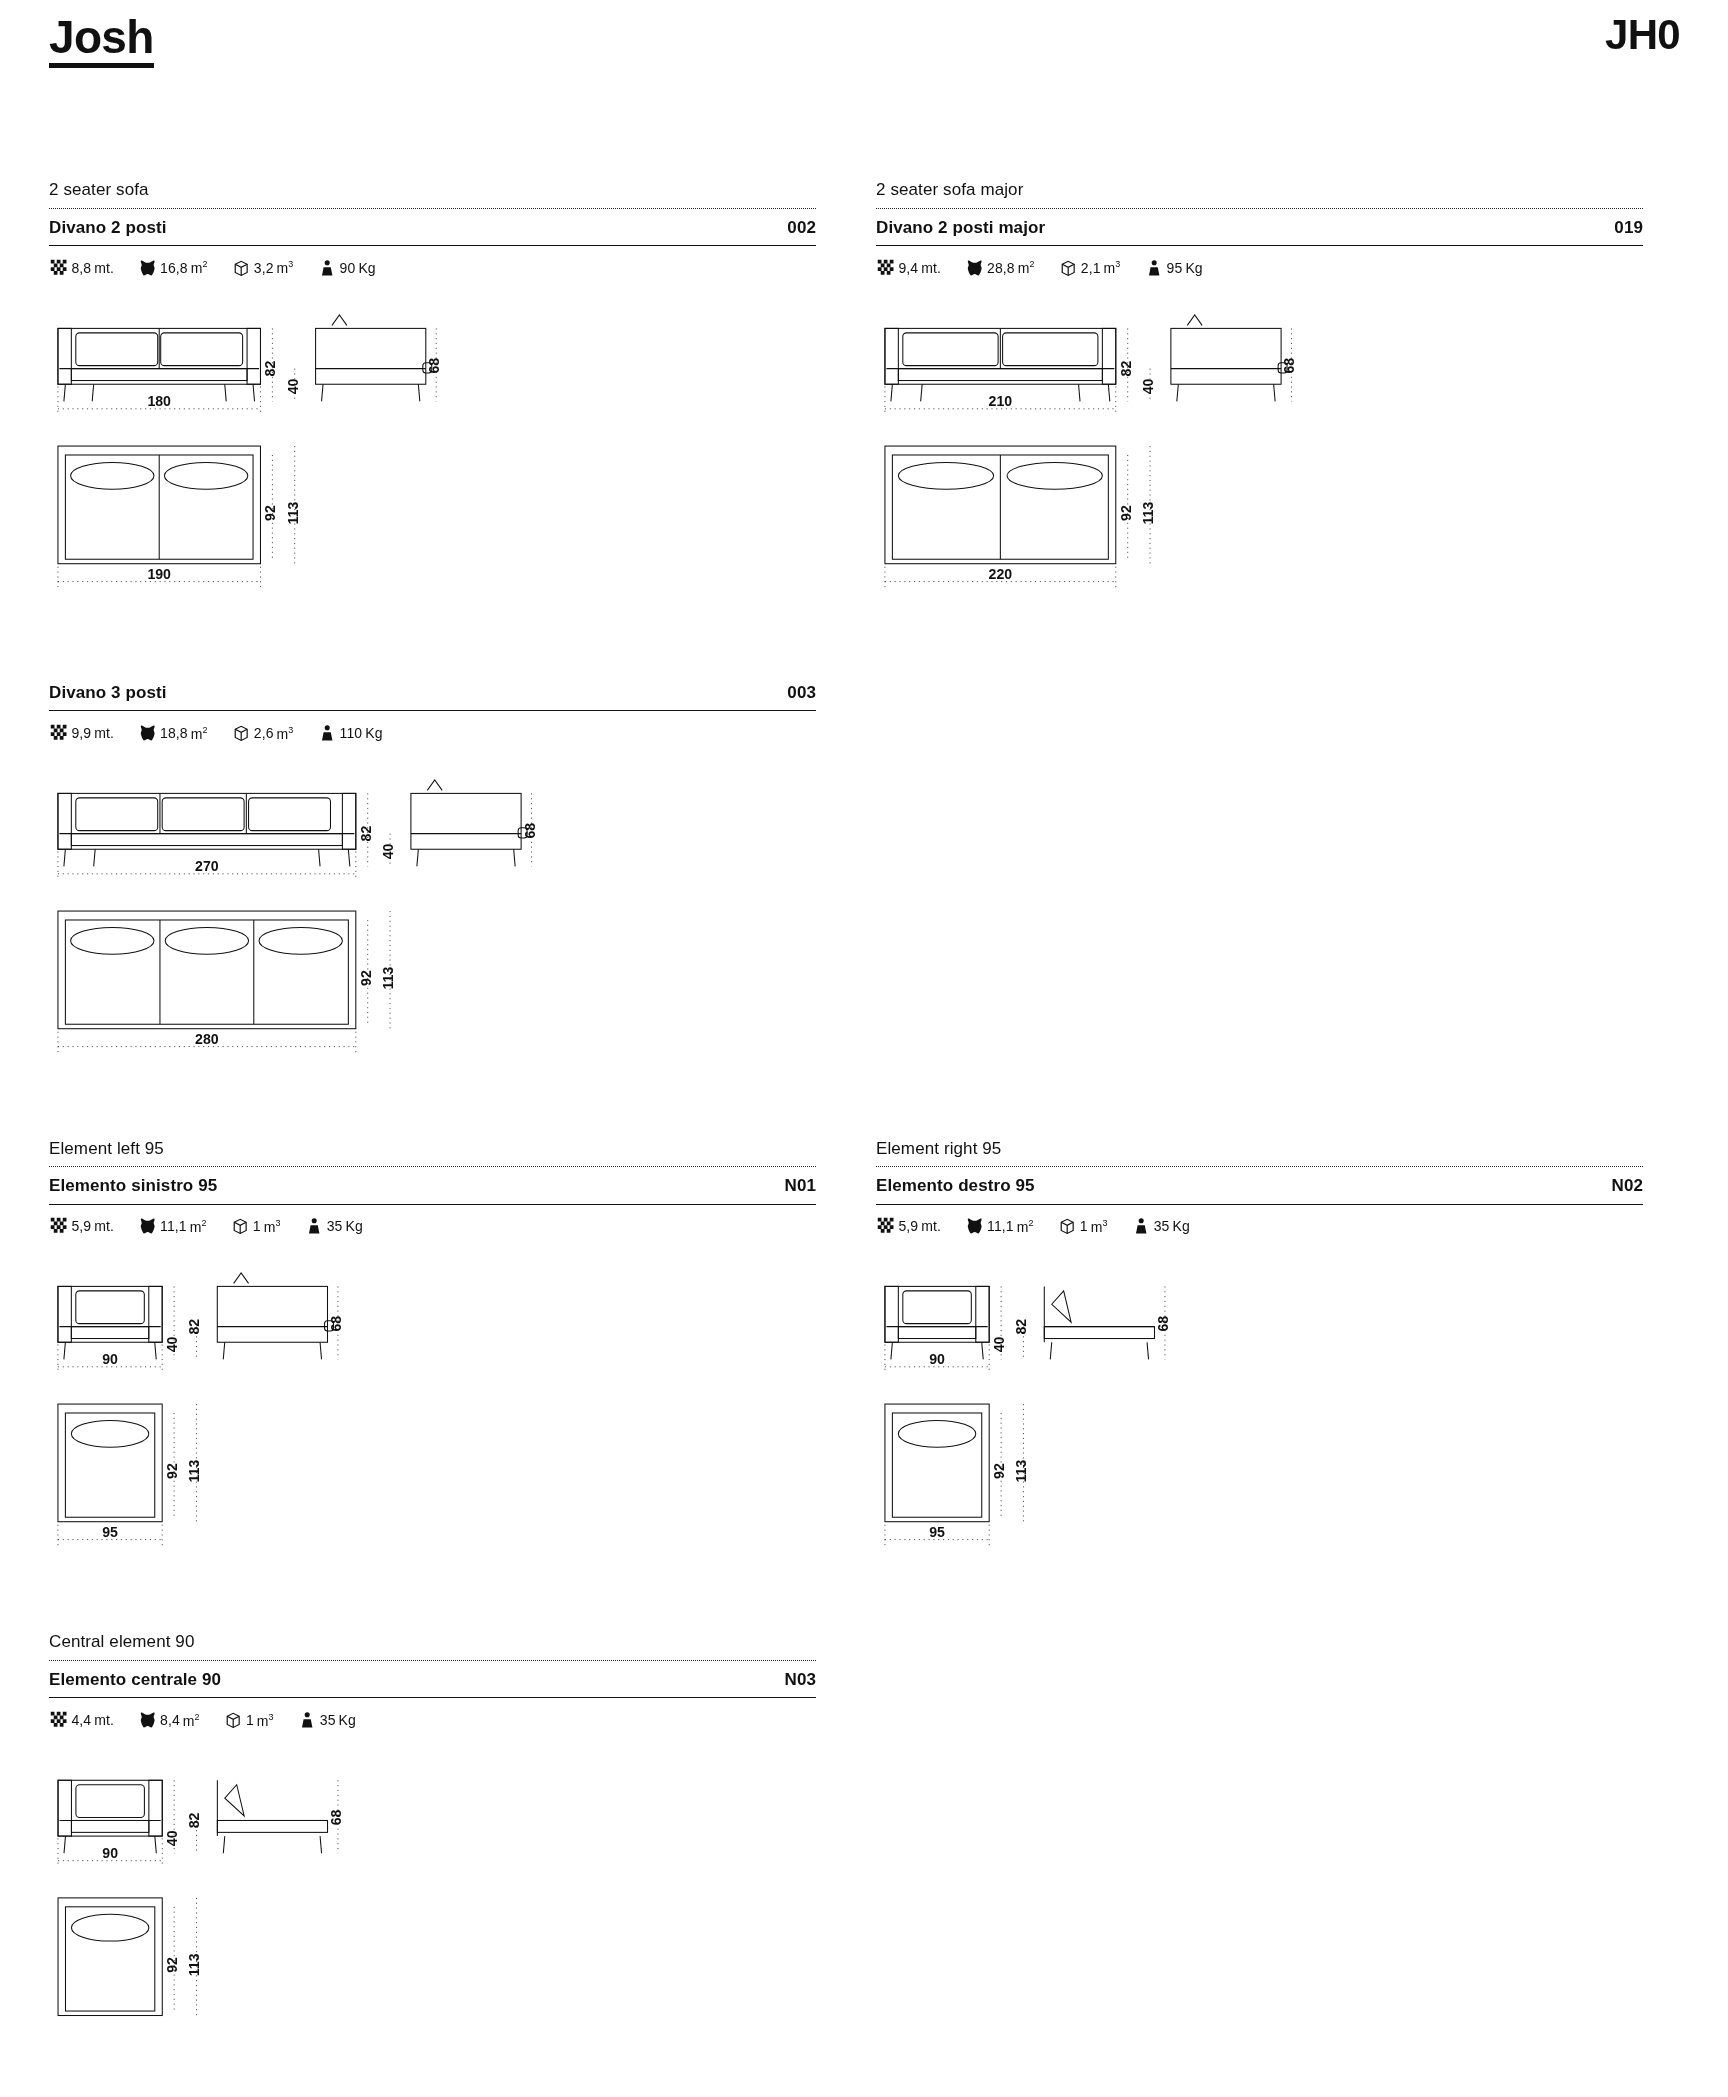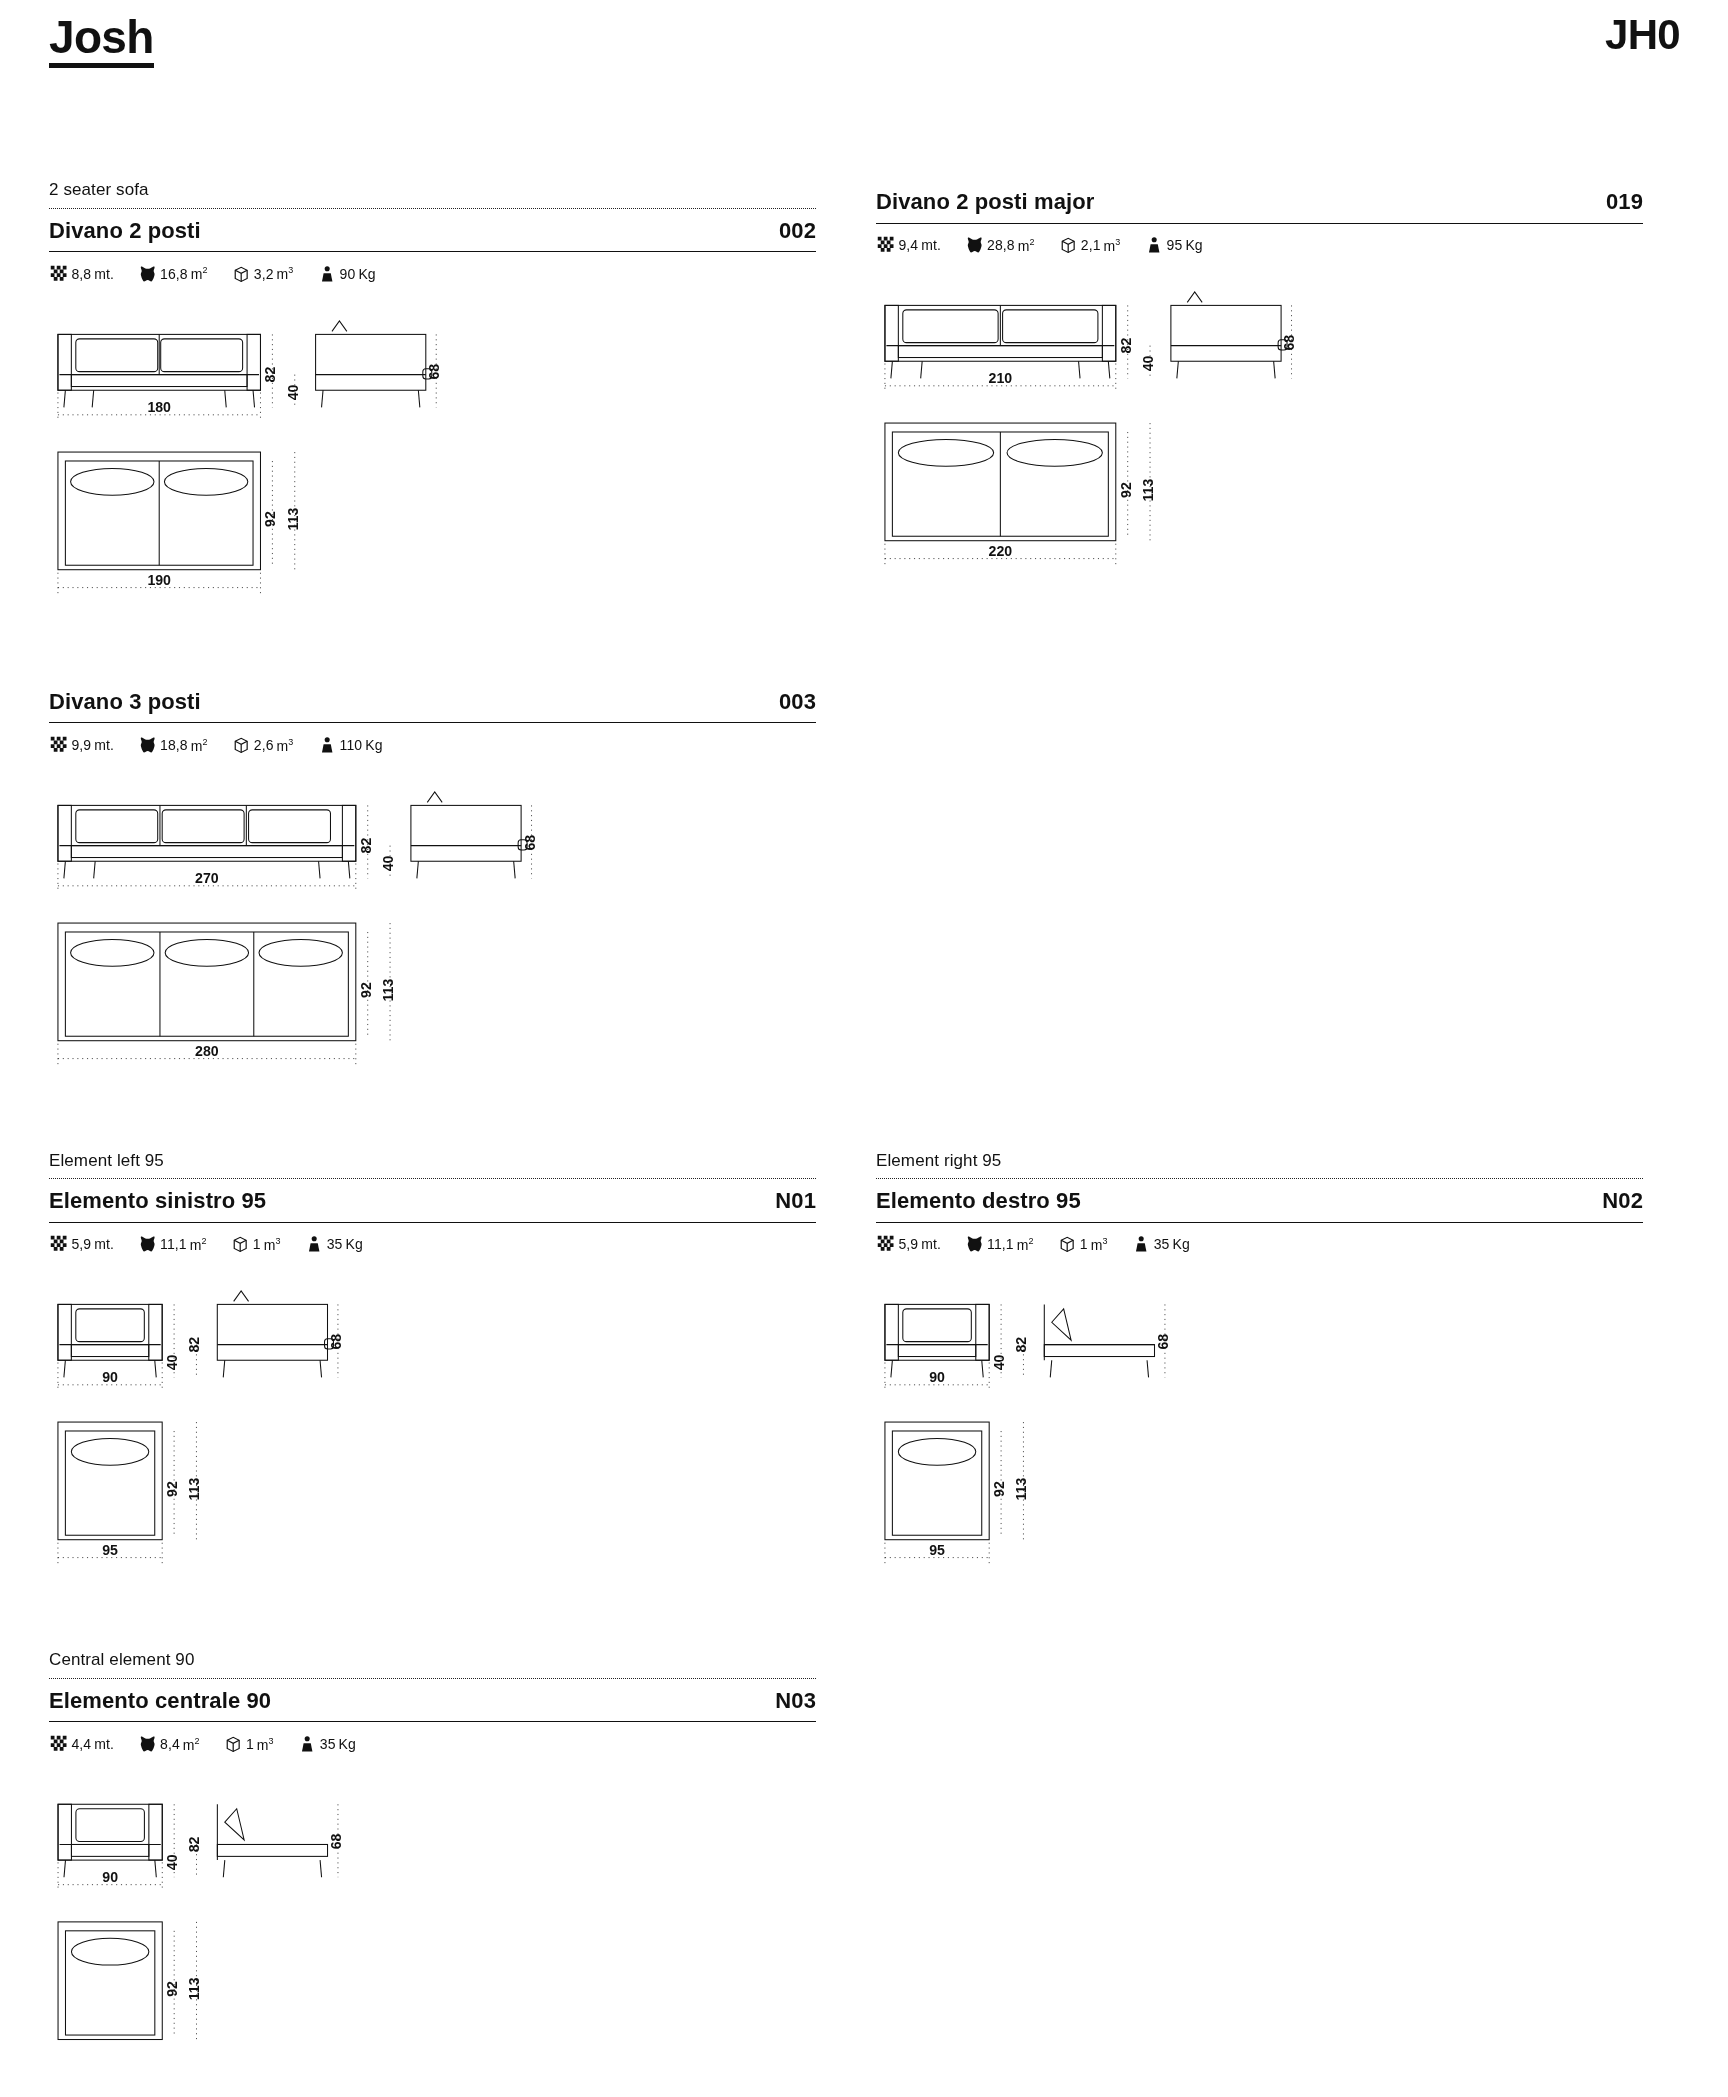--- a/index.html
+++ b/index.html
@@ -61,21 +61,21 @@
     font-size: 17px;
     font-weight: 400;
     letter-spacing: 0.1px;
     padding-bottom: 7.4px;
     border-bottom: 1.5px dotted #222;
   }
   .prod-sub {
     display: flex;
     justify-content: space-between;
     align-items: baseline;
-    font-size: 22px;
+    font-size: 17px;
     font-weight: 700;
     padding-top: 9px;
     padding-bottom: 7.4px;
     border-bottom: 0.7px solid #111;
     letter-spacing: 0.1px;
   }
   .specs {
     display: flex;
     align-items: center;
     gap: 7.4px;
@@ -245,20 +245,21 @@
               <line x1="330" y1="200" x2="330" y2="358"></line>
             </g>
             <text class="dim-txt" x="148" y="378" text-anchor="middle">190</text>
             <text class="dim-txt" x="304" y="290" transform="rotate(-90 304 290)" text-anchor="middle">92</text>
             <text class="dim-txt" x="334" y="290" transform="rotate(-90 334 290)" text-anchor="middle">113</text>
           </svg>
         </div>
       </div>
 
       <div class="col">
+        <div class="prod-title">2 seater sofa major</div>
         <div class="prod-sub">
           <span>Divano 2 posti major</span>
           <span>019</span>
         </div>
         <div class="specs">
           <span class="spec">
             <span class="ico">
               <svg width="18" height="18" viewBox="0 0 24 24">
                   <g fill="#111">
                 <rect x="1" y="1" width="5" height="5"></rect>

